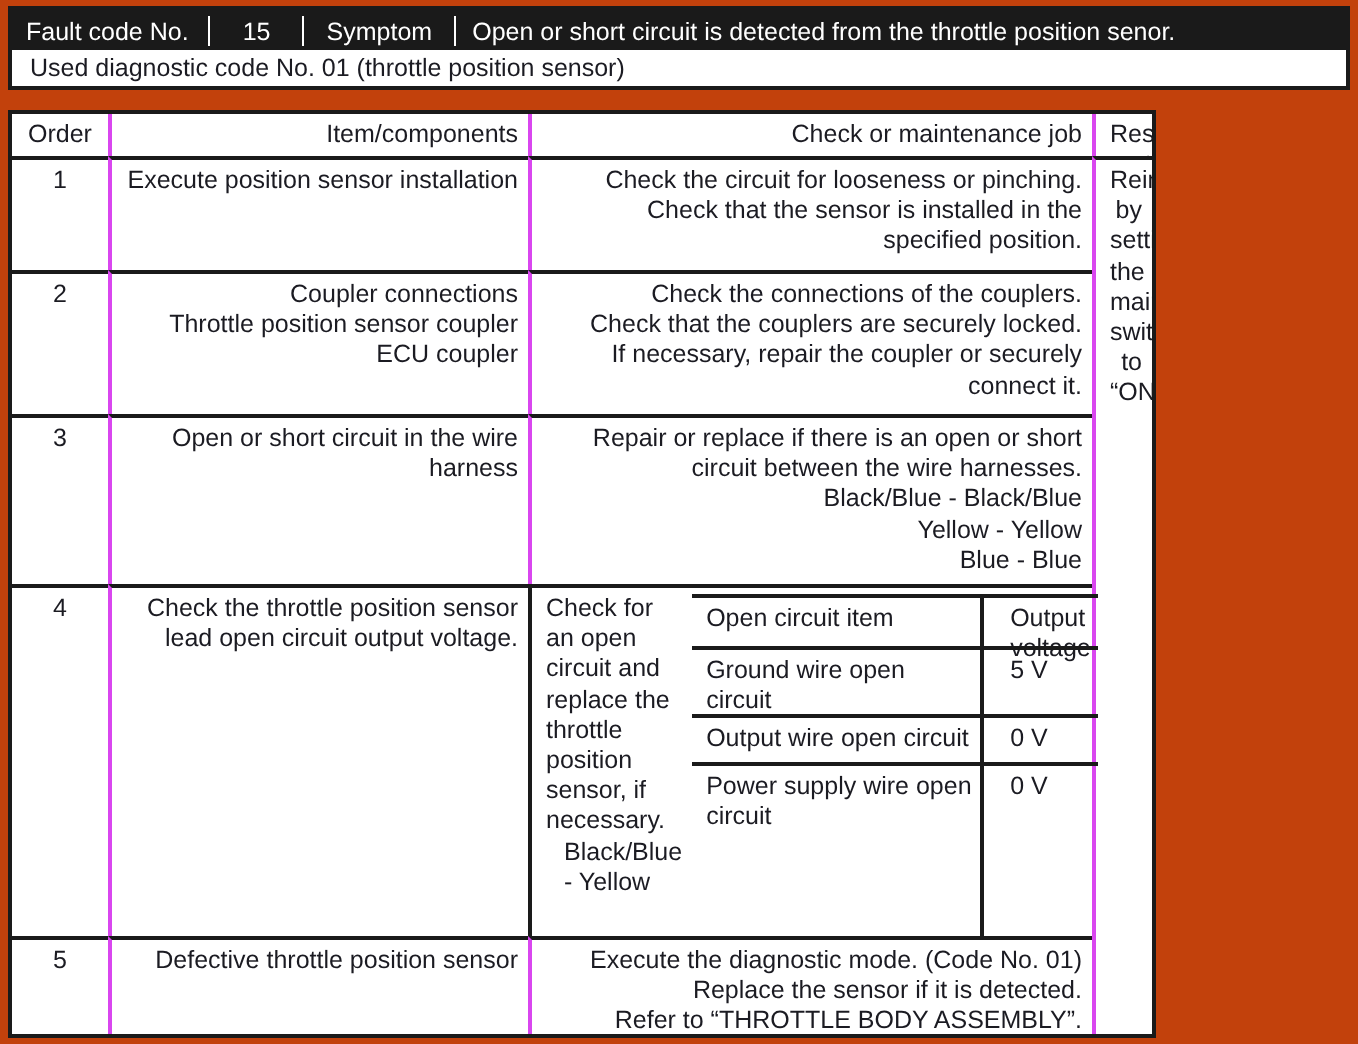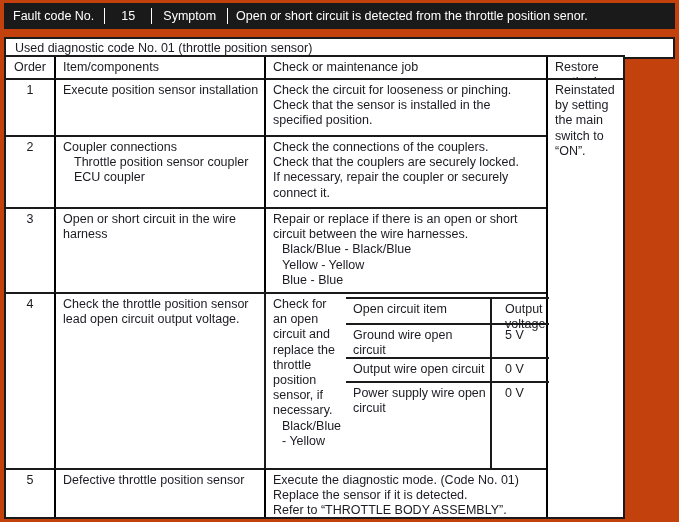--- a/index.html
+++ b/index.html
@@ -51,58 +51,58 @@
     width: 1px;
     height: 16px;
     background: #ffffff;
     flex: 0 0 1px;
   }
 
   
   .used-row {
     position: absolute;
     left: 4px;
-    top: 37px;
+    top: 23px;
     width: 671px;
     height: 22px;
     border: 2px solid #1a1a1a;
     box-sizing: border-box;
     display: flex;
     align-items: center;
     font-size: 12.5px;
     padding-left: 9px;
     background: #ffffff;
   }
 
   
   .main-table {
     position: absolute;
     left: 4px;
     top: 55px;
-    width: 621px;
+    width: 574px;
     height: 464px;
     border: 2px solid #1a1a1a;
     box-sizing: border-box;
     background: #ffffff;
   }
   .grid {
     position: absolute;
     inset: 0;
     display: grid;
     grid-template-columns: 48px 210px 282px 1fr;
     grid-template-rows: 21px 57px 72px 85px 176px 1fr;
   }
   .cell-box {
     box-sizing: border-box;
     padding: 3px 5px 3px 7px;
     font-size: 12.5px;
     line-height: 15.2px;
     overflow: hidden;
   }
-  .bl { border-left: 2px solid #000000; }
+  .bl { border-left: 2px solid #d946ef; text-align: right; }
   .bt { border-top: 2px solid #1a1a1a; }
   .order-cell {
     text-align: center;
     padding-left: 0;
     padding-right: 0;
   }
   .restore-cell {
     grid-column: 4;
   }
 

